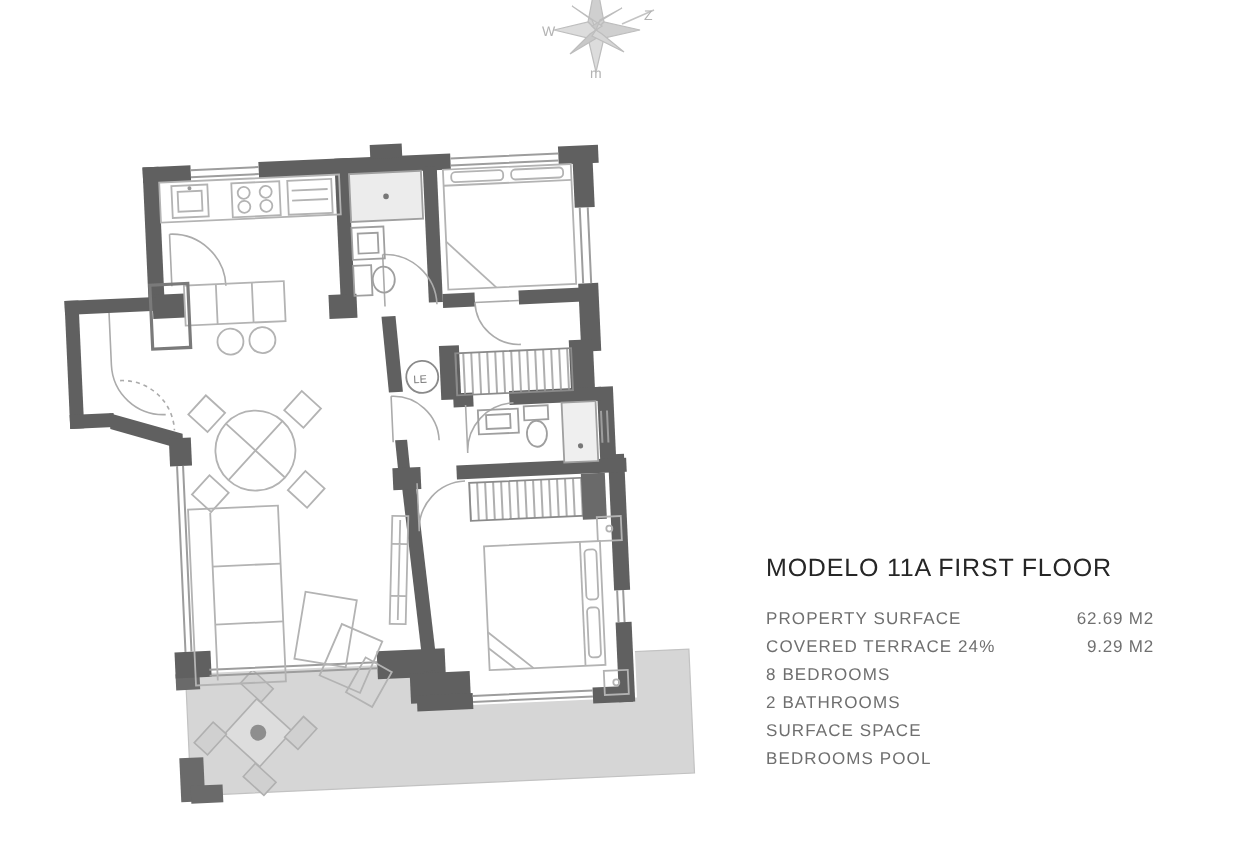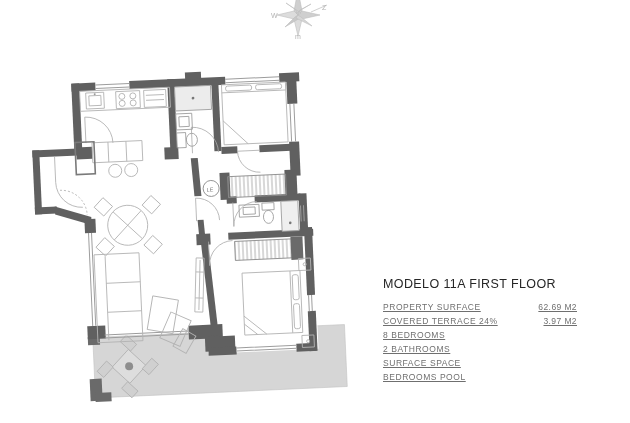--- a/index.html
+++ b/index.html
@@ -2,22 +2,22 @@
 <html><head>
 <meta charset="utf-8">
 <style>
   html,body{margin:0;padding:0;background:#ffffff;}
   #stage{position:relative;width:630px;height:423px;background:#ffffff;overflow:hidden;
          font-family:"Liberation Sans", sans-serif;}
   #plan-svg{position:absolute;left:0;top:0;width:630px;height:423px;}
   .info{position:absolute;left:383px;top:277px;width:194px;}
   .info h1{margin:0 0 9px 0;font-size:12.5px;font-weight:normal;color:#262626;
            letter-spacing:.4px;white-space:nowrap;}
-  .spec-row{display:flex;justify-content:space-between;align-items:center;
-            font-size:8.5px;color:#6f6f6f;letter-spacing:.55px;height:14px;white-space:nowrap;text-decoration:underline;}
+  .spec-row{display:flex;justify-content:space-between;align-items:flex-end;
+            font-size:8.5px;color:#6f6f6f;letter-spacing:.55px;height:14px;white-space:nowrap;}
   .spec-row .val{color:#6f6f6f;letter-spacing:.4px;}
 </style>
 </head>
 <body>
 
 <div id="stage">
 
 <svg id="plan-svg" viewBox="0 0 630 423">
   <defs>
     <pattern id="hatch" width="4" height="6" patternUnits="userSpaceOnUse">
@@ -254,21 +254,21 @@
 </svg>
 
   <div class="info">
     <h1>MODELO 11A FIRST FLOOR</h1>
     <div class="spec-row">
       <span>PROPERTY SURFACE</span>
       <span class="val">62.69 M2</span>
     </div>
     <div class="spec-row">
       <span>COVERED TERRACE 24%</span>
-      <span class="val">3.97 M2</span>
+      <span class="val">9.29 M2</span>
     </div>
     <div class="spec-row">
       <span>8 BEDROOMS</span>
       <span class="val"></span>
     </div>
     <div class="spec-row">
       <span>2 BATHROOMS</span>
       <span class="val"></span>
     </div>
     <div class="spec-row">

